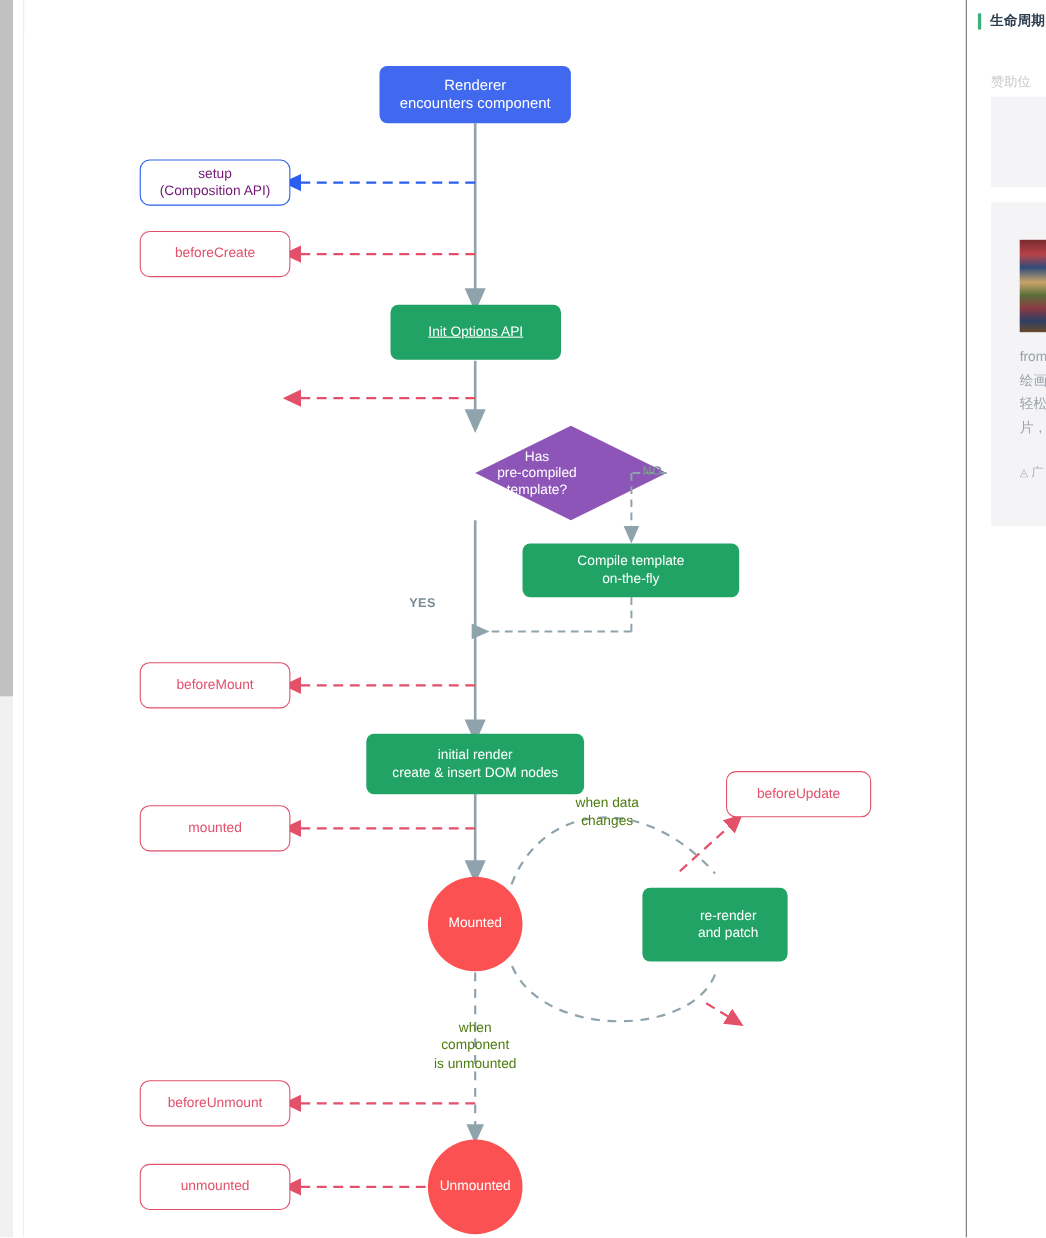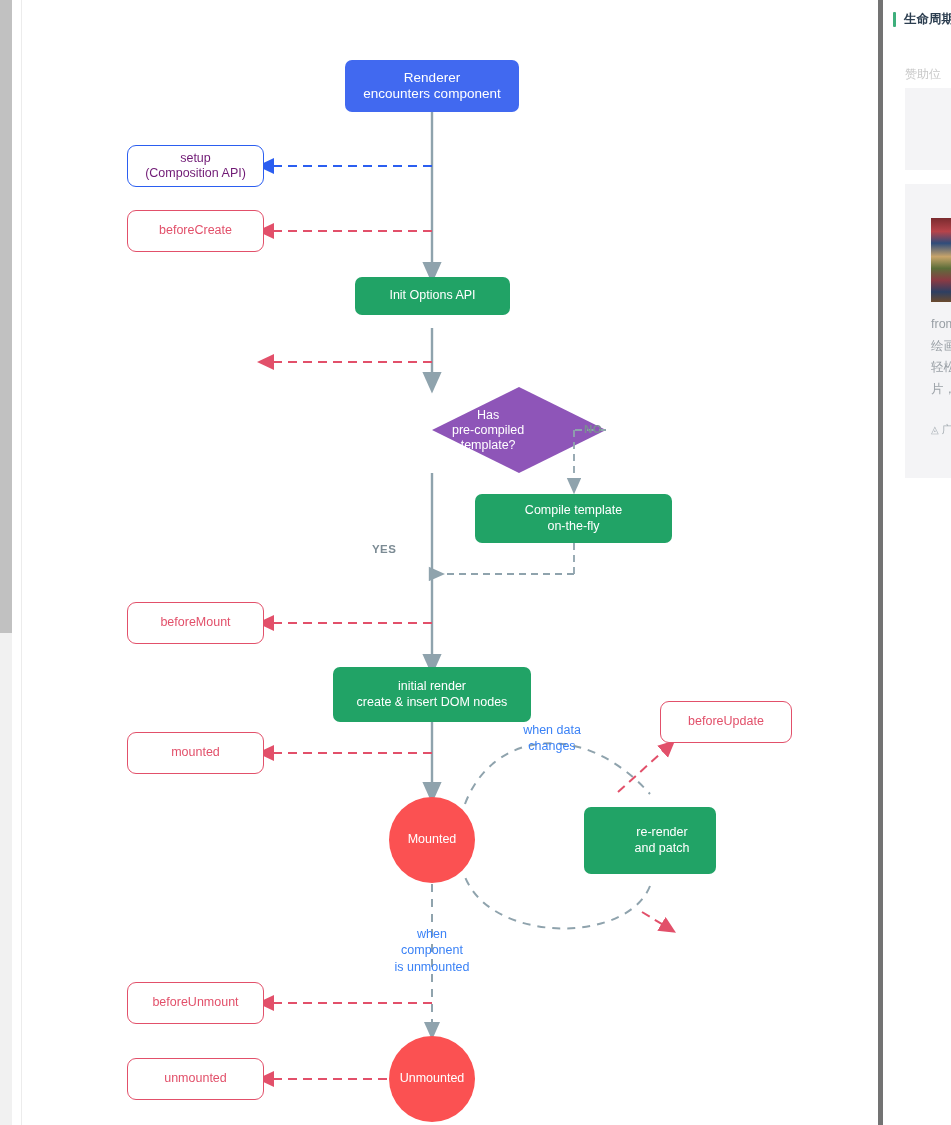--- a/index.html
+++ b/index.html
@@ -109,31 +109,31 @@
     font-size: 11.5px;
     font-weight: bold;
     letter-spacing: 0.4px;
   }
   .edge-label.plain {
     font-weight: normal;
     font-size: 12.5px;
     line-height: 1.3;
     text-align: center;
     white-space: pre-line;
-    color: #3b82f6;
+    color: #4d7c0f;
     letter-spacing: 0;
   }
 
   
   .sidebar {
     position: absolute;
     left: 878px; top: 0;
     width: 73px; height: 1125px;
     background: #ffffff;
-    border-left: 5px solid #737373;
+    border-left: 1px solid #737373;
     overflow: hidden;
   }
   .sidebar-title-row {
     position: absolute;
     left: 10px; top: 10px;
     display: flex;
     align-items: center;
     height: 18px;
   }
   .sidebar-accent {
@@ -264,21 +264,21 @@
 
     <div class="node node-hook setup" style="left:105px; top:113px; width:137px; height:42px;">
       <span>setup
 (Composition API)</span>
     </div>
 
     <div class="node node-hook" style="left:105px; top:178px; width:137px; height:42px;">
       <span>beforeCreate</span>
     </div>
 
-    <div class="node node-green" style="left:333px; top:245px; width:155px; height:38px;">
+    <div class="node node-green" style="left:333px; top:245px; width:155px; height:50px;text-decoration:underline;">
       <span>Init Options API</span>
     </div>
 
 
     <div class="node-diamond-label" style="left:430px; top:372px; width:134px; height:52px;">
       <span>Has
 pre-compiled
 template?</span>
     </div>
 

